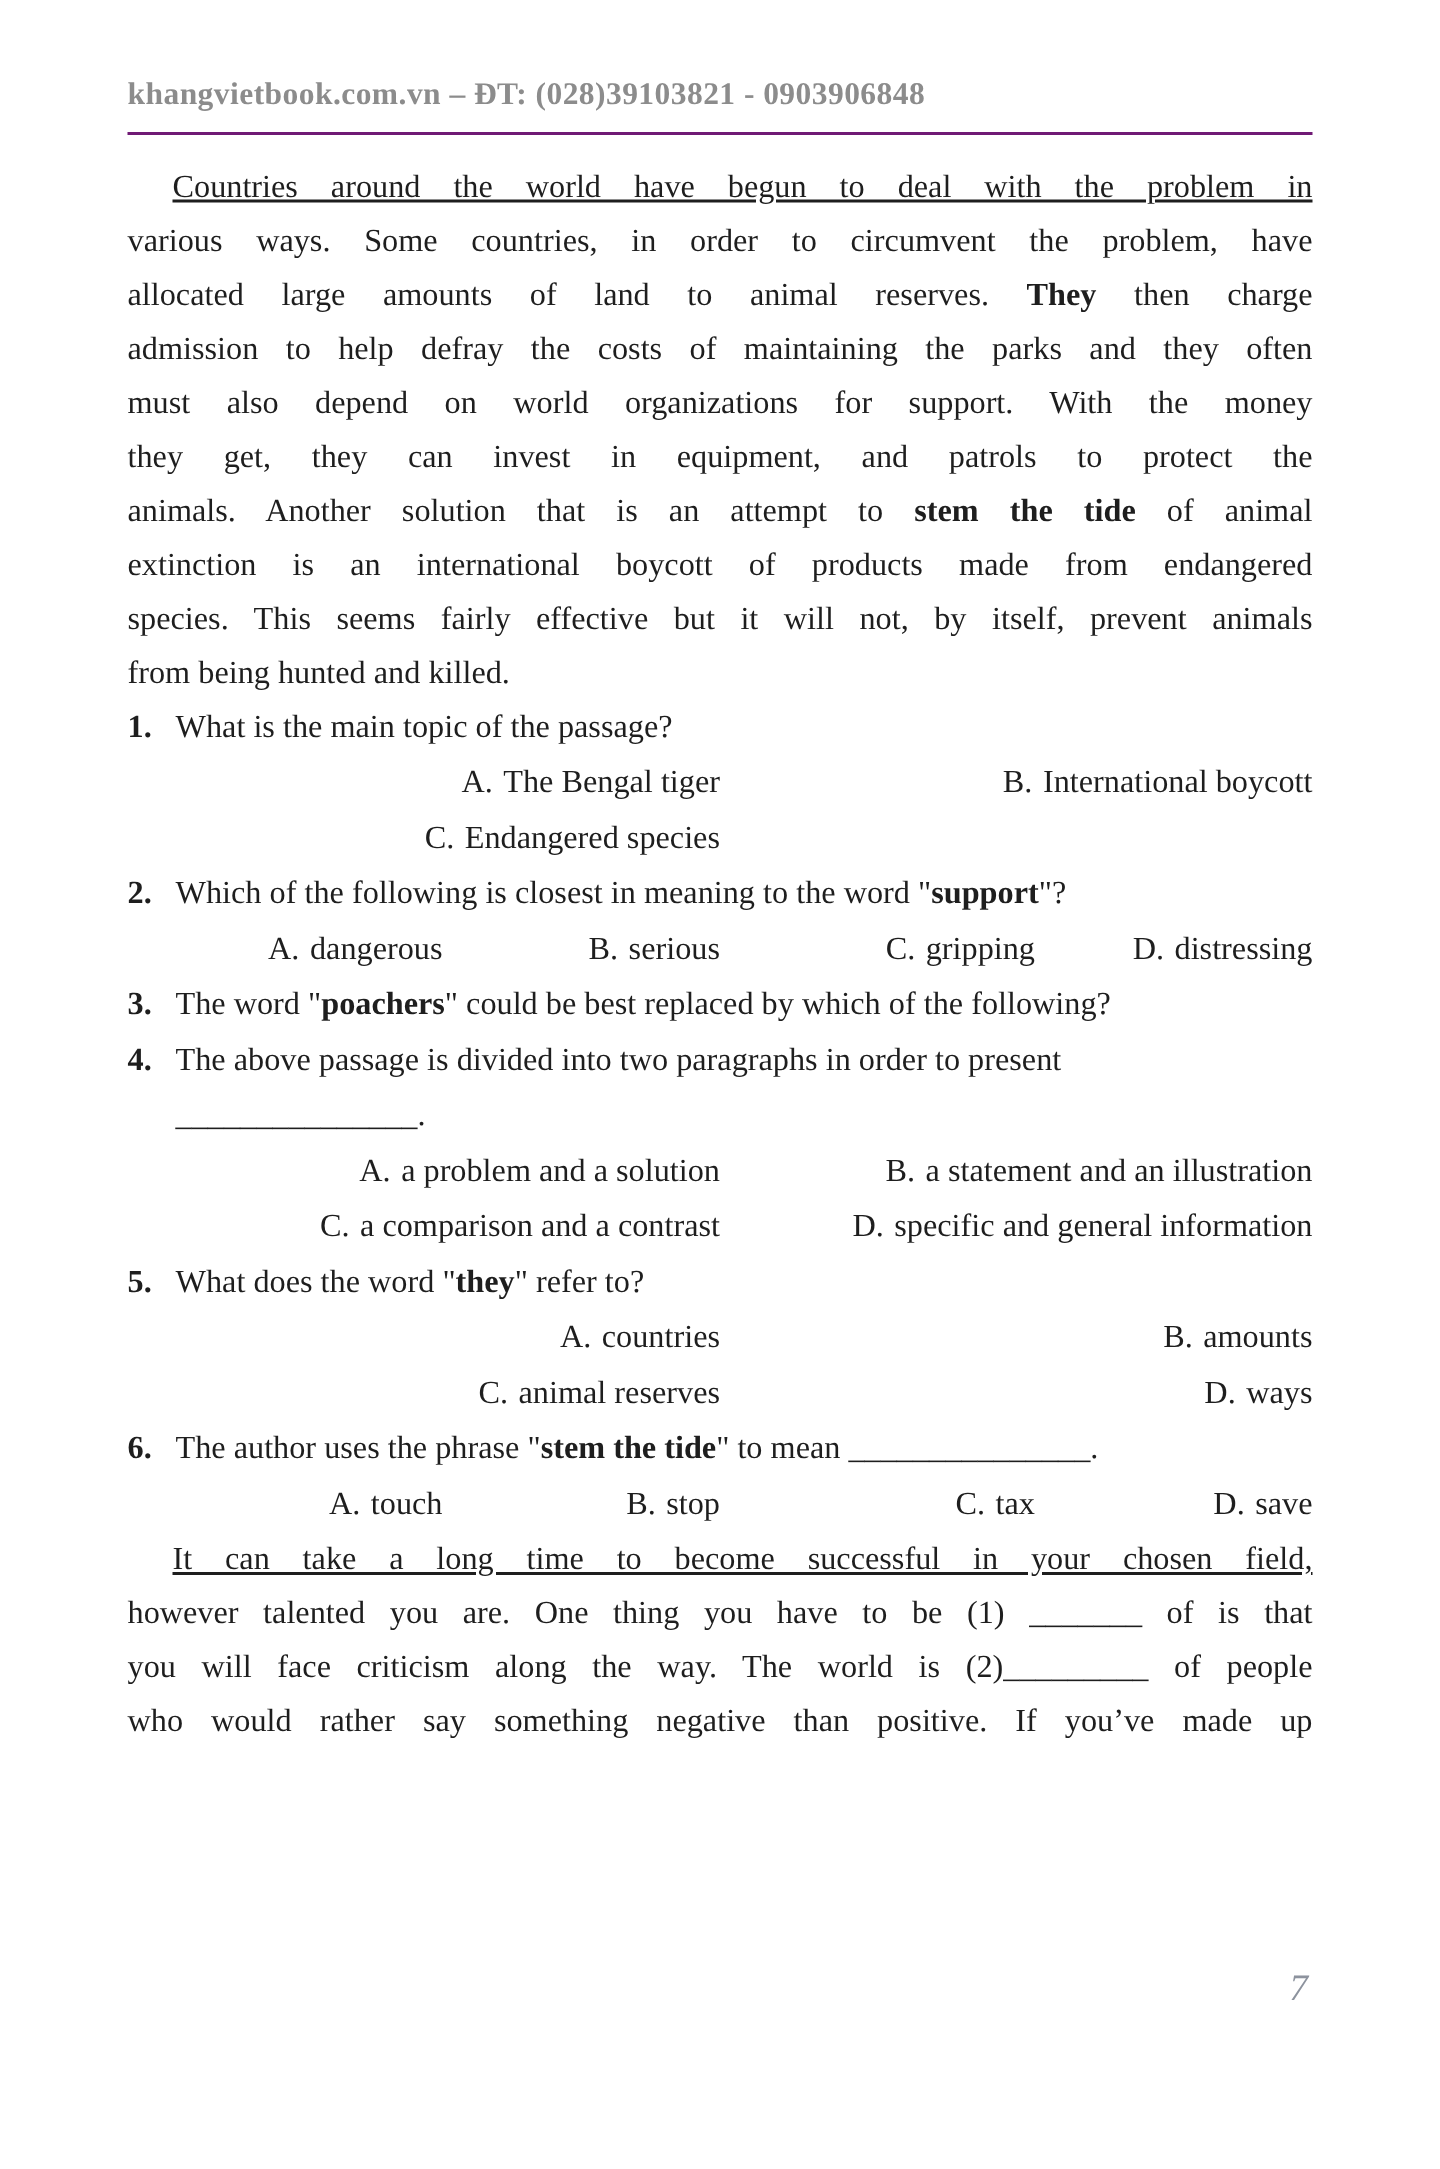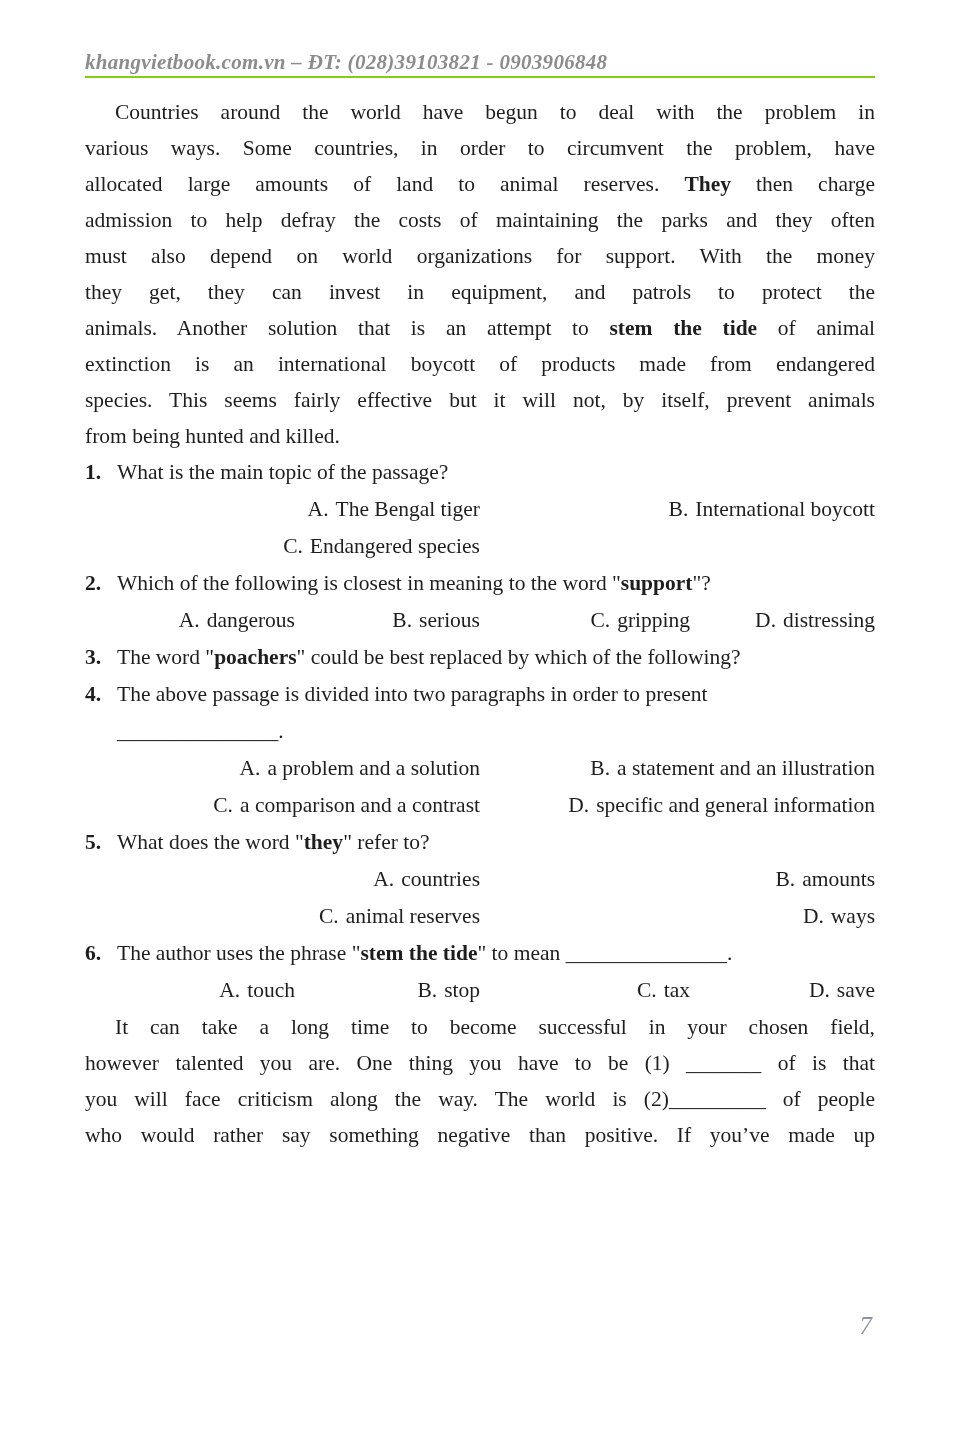--- a/index.html
+++ b/index.html
@@ -10,37 +10,36 @@
     height: 1446px;
     background: #ffffff;
     font-family: "Liberation Serif", "DejaVu Serif", serif;
     color: #1e1e1e;
     padding: 0 85px;
     overflow: hidden;
   }
   
   .header {
     margin-top: 48px;
-    padding-bottom: 0;
-    border-bottom: 2px solid #84cc16;
+    padding-bottom: 12px;
+    border-bottom: 2px solid #701a75;
     font-size: 21px;
     line-height: 28px;
-    font-style: italic;
     font-weight: bold;
     color: #8c8c8c;
     letter-spacing: 0.3px;
   }
   
   .passage { margin-top: 16px; font-size: 21.5px; }
   .pline {
     line-height: 36px;
     text-align: justify;
   }
   .pline.jline { text-align-last: justify; }
-  .pline.indent { text-indent: 30px; }
+  .pline.indent { text-indent: 30px; text-decoration: underline; }
   b, .bold { font-weight: bold; }
   
   .qblock { font-size: 21.5px; }
   .q {
     display: grid;
     grid-template-columns: 32px 1fr;
     align-items: start;
   }
   .qnum {
     font-weight: bold;

